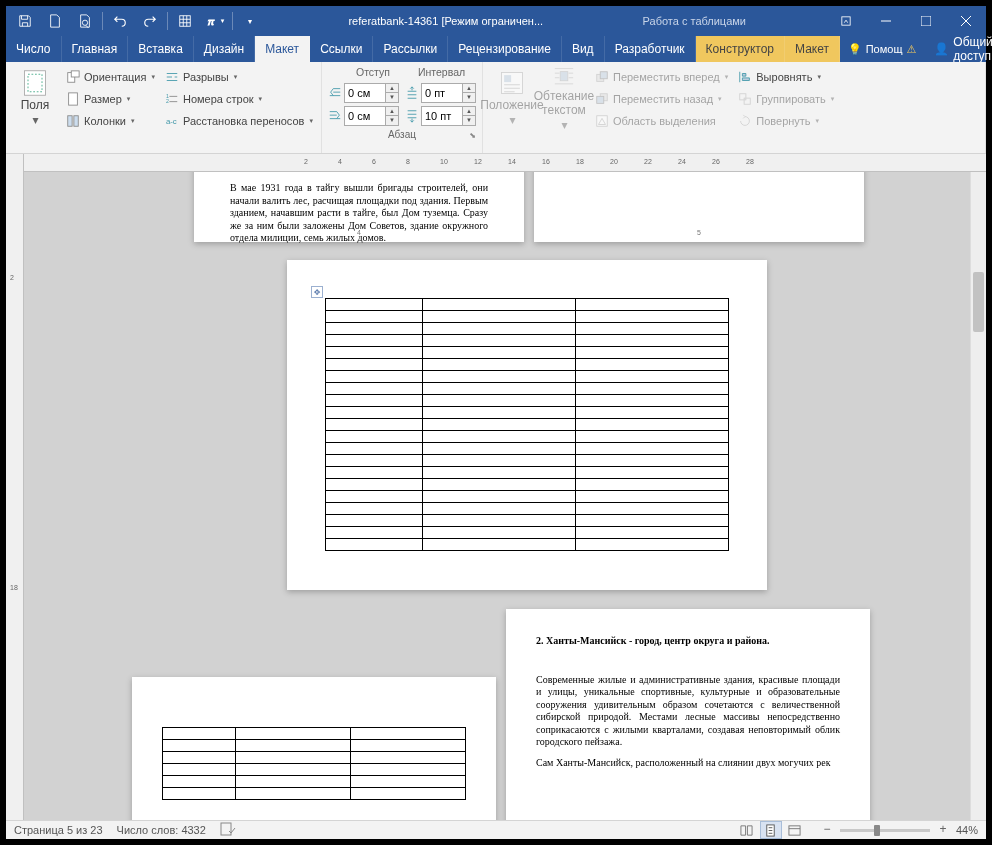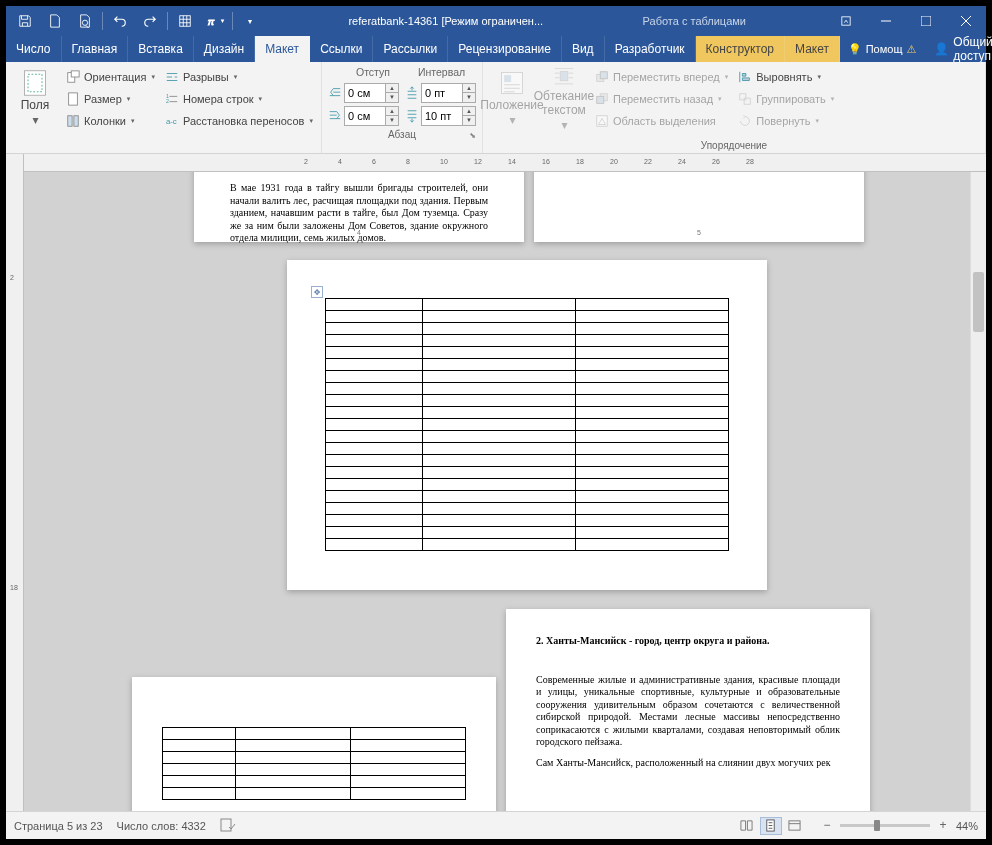--- a/index.html
+++ b/index.html
@@ -65,21 +65,21 @@
 
 .page { position: absolute; background: #fff; box-shadow: 0 2px 6px rgba(0,0,0,0.25); }
 .page-text { font-size: 10px; color: #000; font-family: "Times New Roman", serif; text-align: justify; line-height: 1.25; }
 .page-num { position: absolute; font-size: 7px; color: #777; }
 
 .tbl { border-collapse: collapse; width: 100%; }
 .tbl td { border: 1px solid #000; height: 12px; }
 .tbl-handle { position: absolute; width: 12px; height: 12px; border: 1px solid #9bb0d0; background: #fff; display: flex; align-items: center; justify-content: center; font-size: 8px; color: #5b7bad; cursor: move; }
 
 
-.status { height: 28px; background: #f3f3f3; border-top: 1px solid #d4d4d4; display: flex; align-items: center; font-size: 11px; color: #555; padding: 0 8px; gap: 14px; }
+.status { height: 19px; background: #f3f3f3; border-top: 1px solid #d4d4d4; display: flex; align-items: center; font-size: 11px; color: #555; padding: 0 8px; gap: 14px; }
 .status-spacer { flex: 1; }
 .view-btns { display: flex; gap: 2px; }
 .view-btn { width: 22px; height: 18px; display: flex; align-items: center; justify-content: center; cursor: pointer; border: 1px solid transparent; }
 .view-btn.active { background: #d8e2f1; border-color: #a8bdd8; }
 .view-btn svg { width: 13px; height: 13px; fill: #666; }
 .zoom { display: flex; align-items: center; gap: 6px; }
 .zoom-slider { width: 90px; height: 3px; background: #c8c8c8; position: relative; }
 .zoom-slider::before { content: ""; position: absolute; left: 38%; top: -4px; width: 6px; height: 11px; background: #888; border-radius: 1px; }
 .zoom-btn { width: 14px; height: 14px; font-size: 12px; text-align: center; line-height: 12px; cursor: pointer; color: #666; }
 </style>
@@ -381,21 +381,20 @@
             </div>
           <div class="ritem disabled">
               <svg viewBox="0 0 16 16">
                 <path d="M8 3a5 5 0 1 1-5 5M8 3l-2-2M8 3l-2 2" fill="none" stroke="#aaa"></path>
               </svg>
               <span>Повернуть</span>
               <span class="dd">▾</span>
             </div>
         </div>
       </div>
-      <div class="rgroup-label">Упорядочение</div>
     </div>
   </div>
 
   <div class="workarea">
     <div class="vruler">
       <div style="position:absolute;top:120px;font-size:7px;left:4px">2</div>
       <div style="position:absolute;top:430px;font-size:7px;left:4px">18</div>
     </div>
     <div class="hruler-wrap">
       <div class="hruler">

